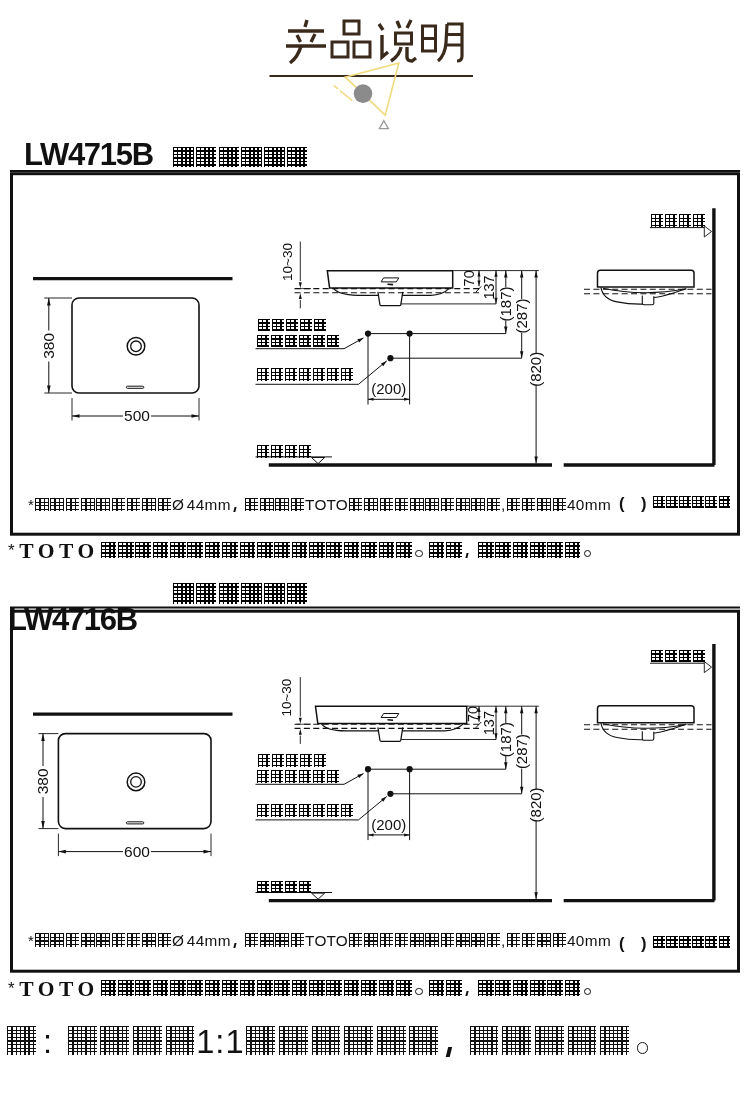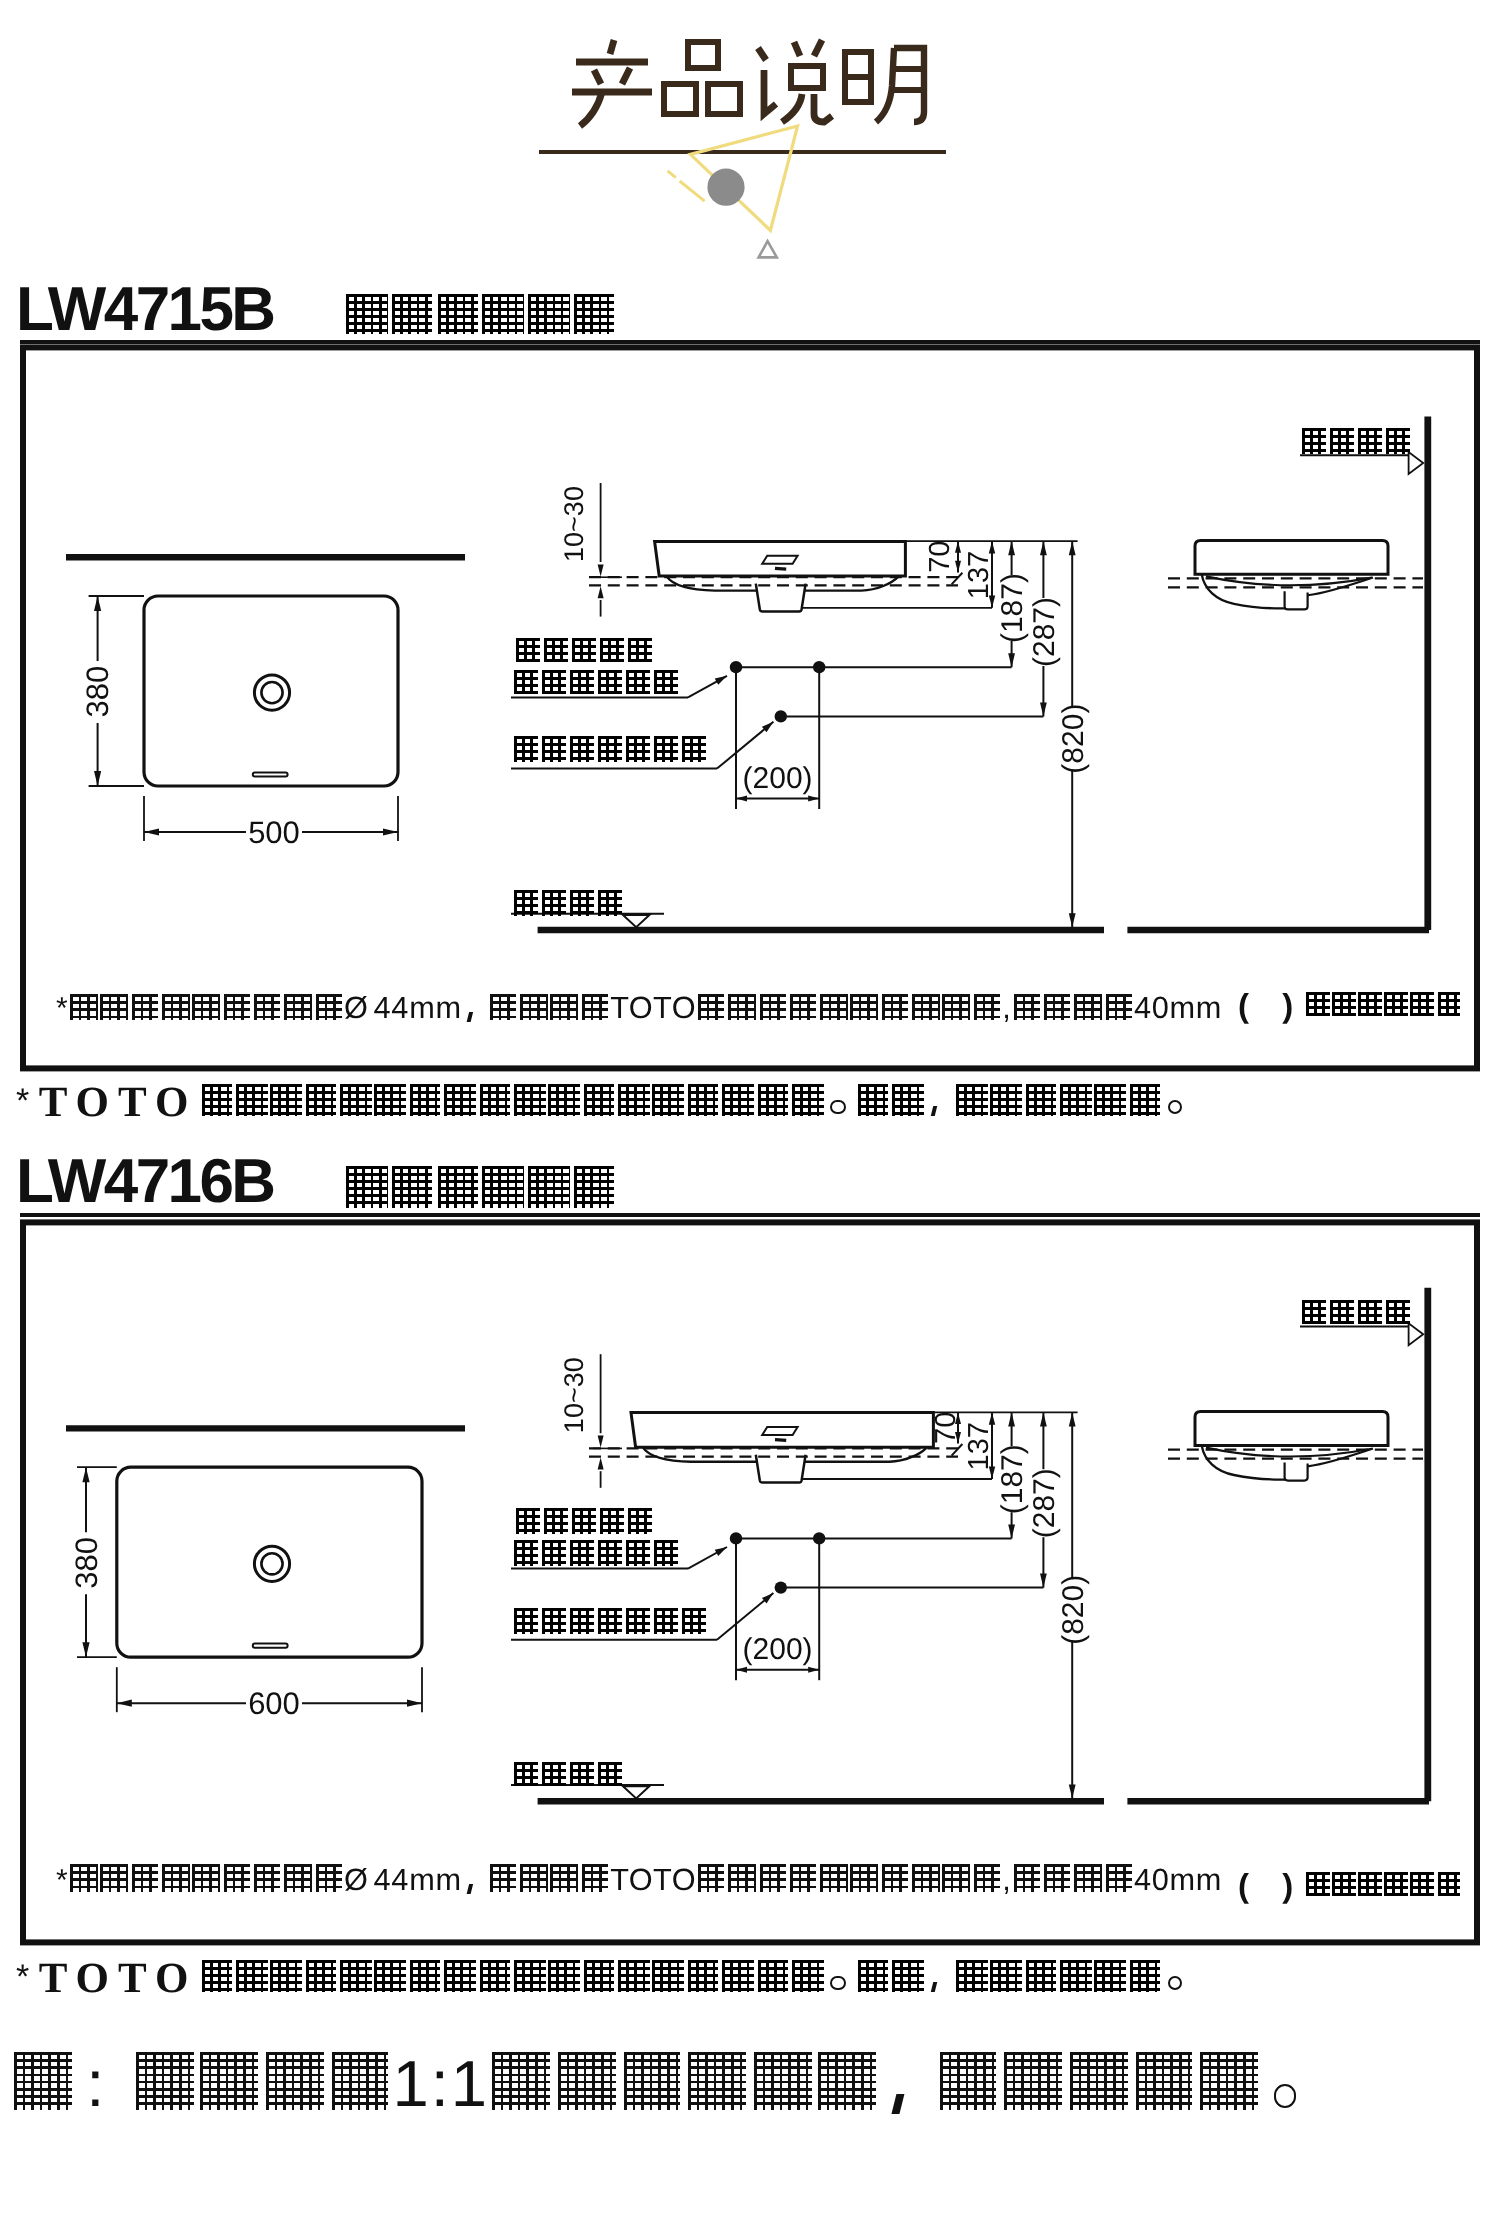--- a/index.html
+++ b/index.html
@@ -225,24 +225,24 @@
 <line x1="713.9" y1="643.9000000000001" x2="713.9" y2="900.6" stroke="#111" stroke-width="3.4"></line>
 <path d="M600.3,705.8 L691.2,705.8 Q694,705.8 694,708.6 L694,722.7 L597.5,722.7 L597.5,708.6 Q597.5,705.8 600.3,705.8 Z" fill="#fff" stroke="#111" stroke-width="1.5" stroke-linecap="butt"></path>
 <line x1="584" y1="724.8" x2="711.5" y2="724.8" stroke="#111" stroke-width="1.1" stroke-dasharray="6 3.4"></line>
 <line x1="584" y1="729.3" x2="711.5" y2="729.3" stroke="#111" stroke-width="1.1" stroke-dasharray="6 3.4"></line>
 <path d="M603,723.8 Q643,732.4000000000001 686,724.4000000000001" fill="none" stroke="#111" stroke-width="1.05" stroke-linecap="butt"></path>
 <path d="M600.9,723.0 C602.2,730.2 608,735.8 617,737.5 C627,739.6 637,740.0 645,739.7" fill="none" stroke="#111" stroke-width="1.15" stroke-linecap="butt"></path>
 <path d="M642.3,731.2 L642.3,738.8 Q642.3,740.3 644,740.3 L652.1,740.3 Q653.8,740.3 653.8,738.8 L653.8,731.8" fill="#fff" stroke="#111" stroke-width="1.1" stroke-linecap="butt"></path>
 <path d="M653.8,733.2 C660,732.5 672,729.2 686.5,724.3" fill="none" stroke="#111" stroke-width="1.05" stroke-linecap="butt"></path>
 </svg>
 
-<div class="t" style="left:8px;top:136.5px;font-size:31px;font-weight:bold;letter-spacing:-1.3px;">LW4715B</div>
+<div class="t" style="left:24px;top:136.5px;font-size:31px;font-weight:bold;letter-spacing:-1.3px;">LW4715B</div>
 <div class="t" style="left:172px;top:144.5px;font-size:22.8px;"><i class="kb"></i><i class="kb"></i><i class="kb"></i><i class="kb"></i><i class="kb"></i><i class="kb"></i></div>
 
-<div class="t" style="left:8px;top:573px;font-size:31px;font-weight:bold;letter-spacing:-1.3px;">LW4716B</div>
+<div class="t" style="left:8px;top:602px;font-size:31px;font-weight:bold;letter-spacing:-1.3px;">LW4716B</div>
 <div class="t" style="left:172px;top:581px;font-size:22.8px;"><i class="kb"></i><i class="kb"></i><i class="kb"></i><i class="kb"></i><i class="kb"></i><i class="kb"></i></div>
 
 <div class="t" style="left:257px;top:317px;font-size:14px;"><i class="kb"></i><i class="kb"></i><i class="kb"></i><i class="kb"></i><i class="kb"></i></div>
 <div class="t" style="left:256px;top:333.2px;font-size:14px;"><i class="kb"></i><i class="kb"></i><i class="kb"></i><i class="kb"></i><i class="kb"></i><i class="kb"></i></div>
 <div class="t" style="left:256px;top:366.8px;font-size:14px;"><i class="kb"></i><i class="kb"></i><i class="kb"></i><i class="kb"></i><i class="kb"></i><i class="kb"></i><i class="kb"></i></div>
 <div class="t" style="left:256px;top:443.6px;font-size:14px;"><i class="kb"></i><i class="kb"></i><i class="kb"></i><i class="kb"></i></div>
 <div class="t" style="left:650px;top:212.5px;font-size:14px;"><i class="kb"></i><i class="kb"></i><i class="kb"></i><i class="kb"></i></div>
 
 <div class="t" style="left:257px;top:752.6px;font-size:14px;"><i class="kb"></i><i class="kb"></i><i class="kb"></i><i class="kb"></i><i class="kb"></i></div>
 <div class="t" style="left:256px;top:768.8px;font-size:14px;"><i class="kb"></i><i class="kb"></i><i class="kb"></i><i class="kb"></i><i class="kb"></i><i class="kb"></i></div>

